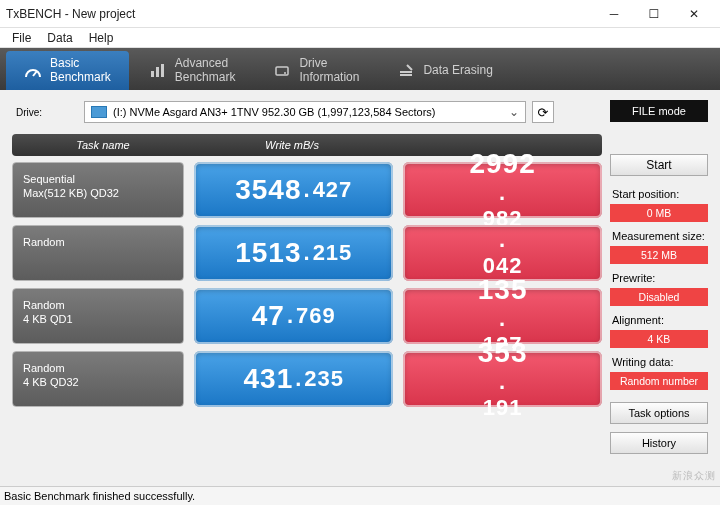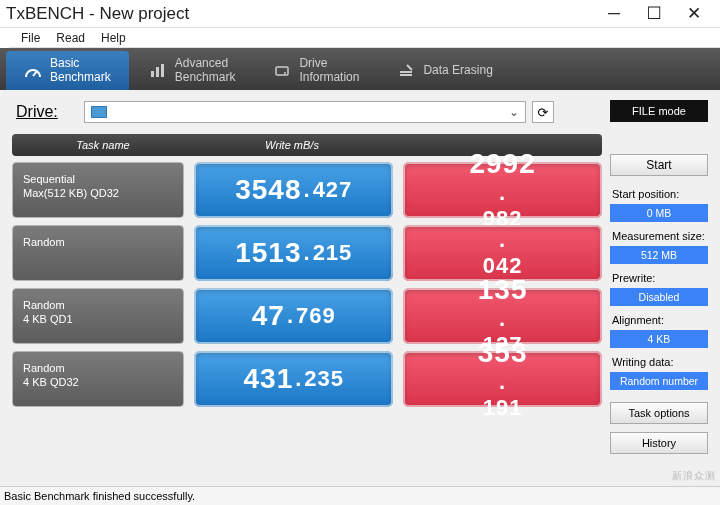--- a/index.html
+++ b/index.html
@@ -1,42 +1,42 @@
 <!DOCTYPE html>
 <html><head>
 <meta charset="utf-8">
 <style>
 * { margin:0; padding:0; box-sizing:border-box; font-family: "Segoe UI", Tahoma, sans-serif; }
 body { width:720px; height:505px; background:#fff; overflow:hidden; position:relative; }
 
 
-.titlebar { height:28px; background:#fff; border-bottom:1px solid #e0e0e0; display:flex; align-items:center; padding:0 6px; font-size:17px; color:#222; }
+.titlebar { height:28px; background:#fff; border-bottom:1px solid #e0e0e0; display:flex; align-items:center; padding:0 6px; font-size:12px; color:#222; }
 .title-text { flex:1; }
 .title-btns { display:flex; gap:0; }
 .title-btn { width:40px; height:28px; display:flex; align-items:center; justify-content:center; color:#222; }
 
 
-.menubar { height:20px; display:flex; align-items:center; padding:0 4px; font-size:12px; color:#222; border-bottom:1px solid #e0e0e0;margin-left:9px; }
+.menubar { height:20px; display:flex; align-items:center; padding:0 4px; font-size:12px; color:#222; border-bottom:1px solid #e0e0e0; }
 .menu-item { padding:0 8px; cursor:default; }
 
 
 .tabs { height:42px; background:linear-gradient(#5a5a5a, #3a3a3a); display:flex; padding:3px 6px 0 6px; gap:2px; }
 .tab { flex:0 0 auto; display:flex; align-items:center; padding:0 18px; color:#cfcfcf; font-size:12px; gap:8px; border-radius:4px 4px 0 0; cursor:pointer; }
 .tab.active { background:linear-gradient(#3b7fbf, #1e5fa0); color:#fff; }
 .tab-icon { width:18px; height:18px; display:flex; align-items:center; justify-content:center; }
 .tab-label { line-height:1.15; }
 
 
 .content { background:#f0f0f0; height:calc(505px - 28px - 20px - 42px - 19px); display:flex; padding:10px 12px; gap:8px; }
 .left { width:590px; }
 .right { flex:1; display:flex; flex-direction:column; gap:4px; }
 
 
 .drive-row { display:flex; align-items:center; height:24px; margin-bottom:10px; }
-.drive-label { font-size:16px; width:72px; padding-left:4px;text-decoration:underline; }
+.drive-label { font-size:10px; width:72px; padding-left:4px; }
 .drive-select { flex:1; height:22px; border:1px solid #aaa; background:#fff; font-size:11px; display:flex; align-items:center; padding:0 20px 0 6px; position:relative; max-width:442px; }
 .drive-select::after { content:"⌄"; position:absolute; right:6px; font-size:12px; color:#555; }
 .drive-icon { width:16px; height:12px; background:#4a9ad6; border:1px solid #2778b5; margin-right:6px; }
 .refresh-btn { width:22px; height:22px; border:1px solid #aaa; background:#fff; margin-left:6px; display:flex; align-items:center; justify-content:center; font-size:13px; }
 
 
 .headers { display:flex; height:22px; background:linear-gradient(#4d4d4d, #323232); border-radius:4px; font-size:11px; color:#fff; font-style:italic; }
 .headers > div { display:flex; align-items:center; justify-content:center; }
 .h1 { width:182px; }
 .h2 { width:196px; }
@@ -50,21 +50,21 @@
 .read-box { background:linear-gradient(#4aa3e8, #1a76c5); }
 .write-box { background:linear-gradient(#f3596f, #d8344b);flex-direction:column; }
 .num-int { font-size:28px; }
 .num-dot { font-size:22px; margin:0 2px; }
 .num-frac { font-size:22px; }
 
 
 .filemode { height:22px; background:#111; color:#fff; font-size:11px; display:flex; align-items:center; justify-content:center; margin-top:0; margin-bottom:10px; }
 .start-btn { height:22px; background:linear-gradient(#fdfdfd,#e2e2e2); border:1px solid #aaa; font-size:12px; display:flex; align-items:center; justify-content:center; cursor:pointer; margin-bottom:4px; }
 .field-lbl { font-size:11px; padding-left:2px; margin-top:4px; }
-.field-val { height:18px; background:#3b82f6; color:#fff; font-size:10.5px; display:flex; align-items:center; justify-content:center; }
+.field-val { height:18px; background:#ef4444; color:#fff; font-size:10.5px; display:flex; align-items:center; justify-content:center; }
 .opt-btn { height:22px; background:linear-gradient(#fdfdfd,#e2e2e2); border:1px solid #aaa; font-size:11px; display:flex; align-items:center; justify-content:center; cursor:pointer; margin-top:8px; }
 
 
 .statusbar { position:absolute; bottom:0; left:0; right:0; height:19px; border-top:1px solid #ccc; background:#f5f5f5; font-size:11px; display:flex; align-items:center; padding:0 4px; }
 
 
 .watermark { position:absolute; right:4px; bottom:22px; font-size:10px; color:#bbb; letter-spacing:1px; }
 </style>
 </head>
 <body>
@@ -73,21 +73,21 @@
   <span class="title-text">TxBENCH - New project</span>
   <div class="title-btns">
     <div class="title-btn">─</div>
     <div class="title-btn">☐</div>
     <div class="title-btn">✕</div>
   </div>
 </div>
 
 <div class="menubar">
   <div class="menu-item">File</div>
-  <div class="menu-item">Read</div>
+  <div class="menu-item">Data</div>
   <div class="menu-item">Help</div>
 </div>
 
 <div class="tabs">
   <div class="tab active">
     <span class="tab-icon">
       <svg width="18" height="18" viewBox="0 0 18 18">
           <path d="M2 15 A7 7 0 0 1 16 15" stroke="#fff" stroke-width="2" fill="none"></path>
           <line x1="9" y1="14" x2="13" y2="9" stroke="#fff" stroke-width="2"></line>
         </svg>
@@ -125,20 +125,21 @@
     <span class="tab-label">Data Erasing</span>
   </div>
 </div>
 
 <div class="content">
   <div class="left">
     <div class="drive-row">
       <span class="drive-label">Drive:</span>
       <div class="drive-select">
         <span class="drive-icon"></span>
+        <span>(I:) NVMe Asgard AN3+ 1TNV  952.30 GB (1,997,123,584 Sectors)</span>
       </div>
       <div class="refresh-btn">
         <span>⟳</span>
       </div>
     </div>
 
     <div class="headers">
       <div class="h1">Task name</div>
       <div class="h3">Write mB/s</div>
     </div>

